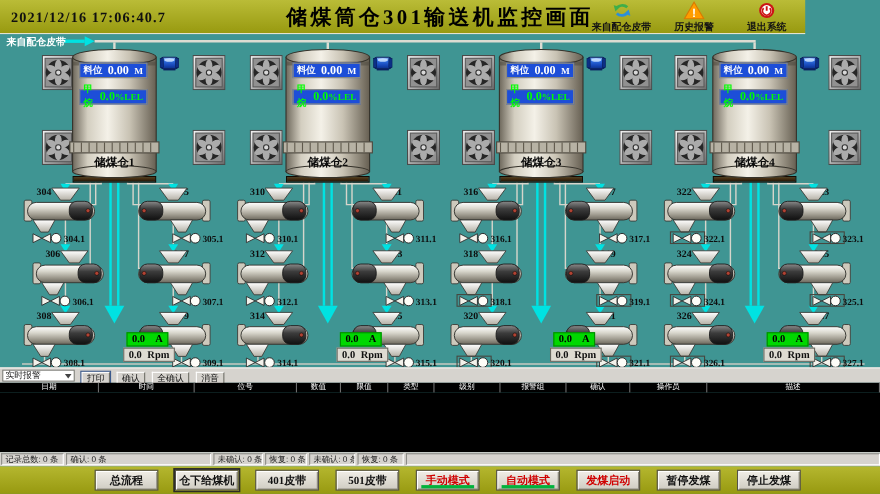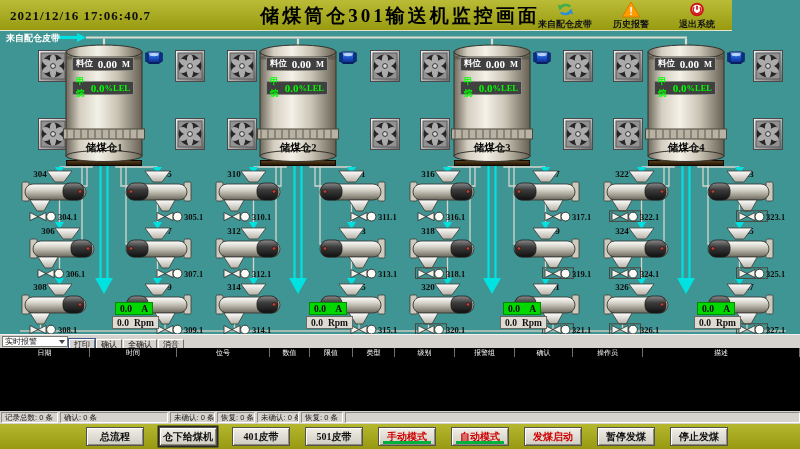--- a/index.html
+++ b/index.html
@@ -21,21 +21,21 @@
   .fan,.bmotor{position:absolute;}
   
   .silo-col{position:absolute;top:31px;width:200px;height:304px;}
   .pipes{position:absolute;left:0;top:0;}
   .pipe{fill:none;stroke:#d6d5cb;stroke-width:1.3;}
   .cy{stroke:#00e2e2;stroke-width:2.2;}
   .cyf{fill:#00e2e2;}
   .silo-svg{position:absolute;left:54px;top:12px;}
   .manifold{position:absolute;left:58px;top:129px;width:76px;height:6px;
             background:linear-gradient(#5a3d1a,#231607);border:1px solid #120b04;box-sizing:border-box;}
-  .disp{position:absolute;left:64px;width:62px;height:14px;background:#404040;
+  .disp{position:absolute;left:64px;width:62px;height:14px;background:#1d4ed8;
         border:1px solid #8a8a82;box-sizing:border-box;display:flex;align-items:center;
         justify-content:space-between;padding:0 3px;font:bold 8.5px "Liberation Serif",serif;color:#fff;}
   .disp .val{font-size:11px;}
   .disp.gas,.disp.gas .val{color:#00ff00;}
   .feeder-pos{position:absolute;}
   .fnum{font:bold 9px "Liberation Serif",serif;fill:#0d0d0d;text-anchor:middle;}
   .vlabel{font:bold 8.5px "Liberation Serif",serif;fill:#0d0d0d;}
   .silo-name{font:bold 10.5px "Liberation Serif",serif;fill:#0b0b0b;text-anchor:middle;}
   .funnel,.hopper{fill:url(#gFunnel);stroke:#3a3a35;stroke-width:.8;}
   .fbody{fill:url(#gBody);stroke:#3a3a35;stroke-width:.9;}
@@ -48,21 +48,21 @@
   .meter{position:absolute;height:13px;box-sizing:border-box;display:flex;justify-content:space-between;
          align-items:center;padding:0 4px;font:bold 9.5px "Liberation Serif",serif;}
   .meter.amp{left:107px;top:271px;width:38px;background:#00d800;border:1px solid #028a02;color:#000;}
   .meter.rpm{left:104px;top:285px;width:47px;background:#dedbd2;border:1px solid #6a6a62;color:#101010;}
   
   .alarm-toolbar{position:absolute;left:0;top:334px;width:800px;height:14px;background:#d6d3ce;
                  border-top:1px solid #f4f2ee;box-sizing:border-box;display:flex;align-items:center;padding-left:2px;}
   .a-select{width:66px;height:11px;background:#fff;border:1px solid #7a7a74;font-size:8px;color:#222;
             display:flex;justify-content:space-between;align-items:center;padding:0 2px;box-sizing:border-box;}
   .a-caret{width:0;height:0;border-left:3px solid transparent;border-right:3px solid transparent;border-top:4px solid #444;}
-  .a-btn{height:12px;font-size:8px;line-height:10px;color:#111;padding:0 4px;margin-left:1px;background:#d6d3ce;
+  .a-btn{height:12px;font-size:8px;line-height:10px;color:#111;padding:0 4px;margin-left:6px;background:#d6d3ce;
          border:1px solid;border-color:#fff #6f6f68 #6f6f68 #fff;cursor:pointer;}
   .a-btn.default{outline:1px solid #3c5a8c;}
   .alarm-header{position:absolute;left:0;top:348px;width:800px;height:9px;background:#000;display:flex;}
   .acol{border-right:1px solid #6e6e6e;color:#fff;font-size:7px;line-height:9px;text-align:center;
         box-sizing:border-box;overflow:hidden;white-space:nowrap;}
   .alarm-body{position:absolute;left:0;top:357px;width:800px;height:54px;background:#000;}
   .alarm-status{position:absolute;left:0;top:411px;width:800px;height:13px;background:#d6d3ce;
                 display:flex;gap:2px;padding:1px 0 0 1px;box-sizing:border-box;}
   .sseg{height:11px;border:1px solid;border-color:#8b8b85 #fff #fff #8b8b85;font-size:7.5px;color:#222;
         display:flex;align-items:center;padding:4px 3px;box-sizing:border-box;white-space:nowrap;overflow:hidden;}
@@ -984,21 +984,21 @@
       <span class="acol" style="width:42px">类型</span>
       <span class="acol" style="width:60px">级别</span>
       <span class="acol" style="width:60px">报警组</span>
       <span class="acol" style="width:58px">确认</span>
       <span class="acol" style="width:70px">操作员</span>
       <span class="acol" style="width:157px">描述</span>
     </div>
   <div class="alarm-body"></div>
   <div class="alarm-status" id="astat">
       <span class="sseg" style="width:57px">记录总数: 0 条</span>
-      <span class="sseg" style="width:108px">确认: 0 条</span>
+      <span class="sseg" style="width:132px">确认: 0 条</span>
       <span class="sseg" style="width:45px">未确认: 0 条</span>
       <span class="sseg" style="width:38px">恢复: 0 条</span>
       <span class="sseg" style="width:42px">未确认: 0 条</span>
       <span class="sseg" style="width:42px">恢复: 0 条</span>
       <span class="sseg" style="flex:1"></span>
     </div>
 
   <div class="footer-bar" id="footer">
       <div class="fbtn ">
      总流程</div>

